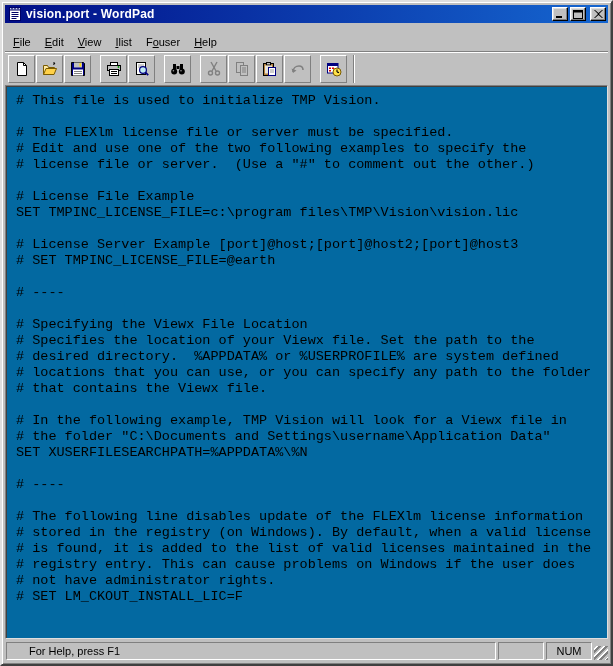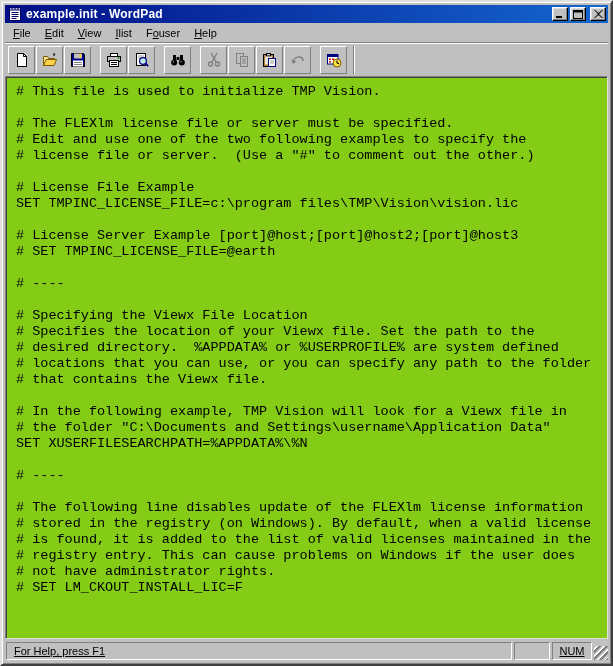--- a/index.html
+++ b/index.html
@@ -34,21 +34,21 @@
     display:flex;align-items:center;justify-content:center;
     padding:0;margin-left:2px;
   }
   .win-btn svg{display:block;}
 
   
   .menubar{
     height:18px;flex:0 0 18px;
     display:flex;align-items:center;
     font-size:11px;color:#000;
-    padding-left:1px;margin-top:1px;
+    padding-left:1px;margin-top:10px;
   }
   .menu-item{padding:2px 7px;cursor:default;}
   .menu-item .u{text-decoration:underline;}
   .etched{height:2px;flex:0 0 2px;border-top:1px solid #808080;border-bottom:1px solid #fff;}
 
   
   .toolbar{
     height:32px;flex:0 0 32px;
     display:flex;align-items:center;
     padding:2px 0 2px 3px;gap:1px;
@@ -59,40 +59,40 @@
     display:flex;align-items:center;justify-content:center;
     padding:0;
   }
   .tb svg{display:block;}
   .tb-gap{width:7px;flex:0 0 7px;}
   .tb-sep{width:2px;height:28px;margin-left:5px;
     border-left:1px solid #808080;border-right:1px solid #fff;}
 
   
   .document{
-    flex:1 1 auto;background:#84cc16;overflow:hidden;
+    flex:1 1 auto;background:#0369a1;overflow:hidden;
     border:1px solid;border-color:#808080 #dfdfdf #dfdfdf #808080;
     box-shadow:inset 1px 1px 0 #404040;
   }
   .document pre{
     margin:0;padding:7px 0 0 10px;
     font-family:"Liberation Mono","DejaVu Sans Mono",monospace;
     font-size:13.5px;line-height:16px;color:#000;
   }
 
   
   .statusbar{
     height:22px;flex:0 0 22px;
     display:flex;align-items:stretch;gap:2px;
     padding:3px 0 1px 1px;font-size:11px;color:#000;
   }
   .status-panel{
     border:1px solid;border-color:#808080 #fff #fff #808080;
-    display:flex;align-items:center;padding:0 7px;
-    white-space:nowrap;overflow:hidden;text-decoration:underline;
+    display:flex;align-items:center;padding:0 22px;
+    white-space:nowrap;overflow:hidden;
   }
   .status-main{flex:1 1 auto;}
   .status-small{flex:0 0 36px;width:36px;}
   .status-num{flex:0 0 40px;width:40px;justify-content:center;}
   .resize-grip{
     flex:0 0 14px;width:14px;align-self:flex-end;height:14px;
     background:repeating-linear-gradient(135deg,
       transparent 0 2px,#fff 2px 3px,#808080 3px 5px);
   }
 </style>
@@ -106,21 +106,21 @@
       <rect x="2.5" y="1.5" width="11" height="13" fill="#fff" stroke="#000066"></rect>
       <rect x="2.5" y="1.5" width="11" height="2.5" fill="#c6d2ef" stroke="#000066"></rect>
       <circle cx="5" cy="2.7" r="0.8" fill="#000066"></circle>
       <circle cx="8" cy="2.7" r="0.8" fill="#000066"></circle>
       <circle cx="11" cy="2.7" r="0.8" fill="#000066"></circle>
       <line x1="4.5" y1="6.5" x2="11.5" y2="6.5" stroke="#000066"></line>
       <line x1="4.5" y1="8.5" x2="11.5" y2="8.5" stroke="#000066"></line>
       <line x1="4.5" y1="10.5" x2="11.5" y2="10.5" stroke="#000066"></line>
       <line x1="4.5" y1="12.5" x2="9.5" y2="12.5" stroke="#000066"></line>
     </svg>
-    <div class="title-text">example.init - WordPad</div>
+    <div class="title-text">vision.port - WordPad</div>
     <div class="win-buttons">
       <button class="win-btn">
         <svg width="10" height="8" viewBox="0 0 10 8">
             <rect x="1" y="6" width="6" height="2" fill="#000"></rect>
           </svg>
       </button>
       <button class="win-btn">
         <svg width="10" height="9" viewBox="0 0 10 9">
             <rect x="0.5" y="0.5" width="9" height="8" fill="none" stroke="#000"></rect>
             <rect x="0.5" y="0.5" width="9" height="2" fill="#000"></rect>

